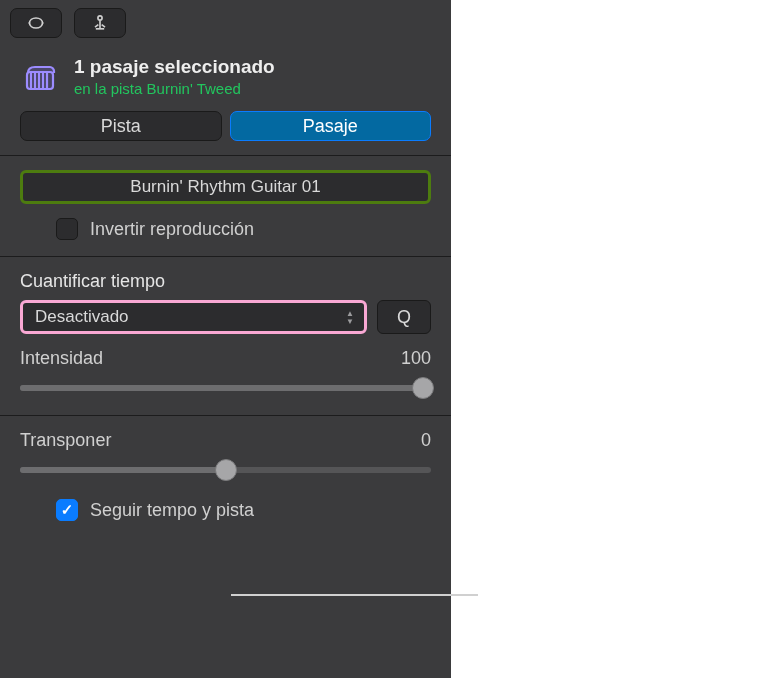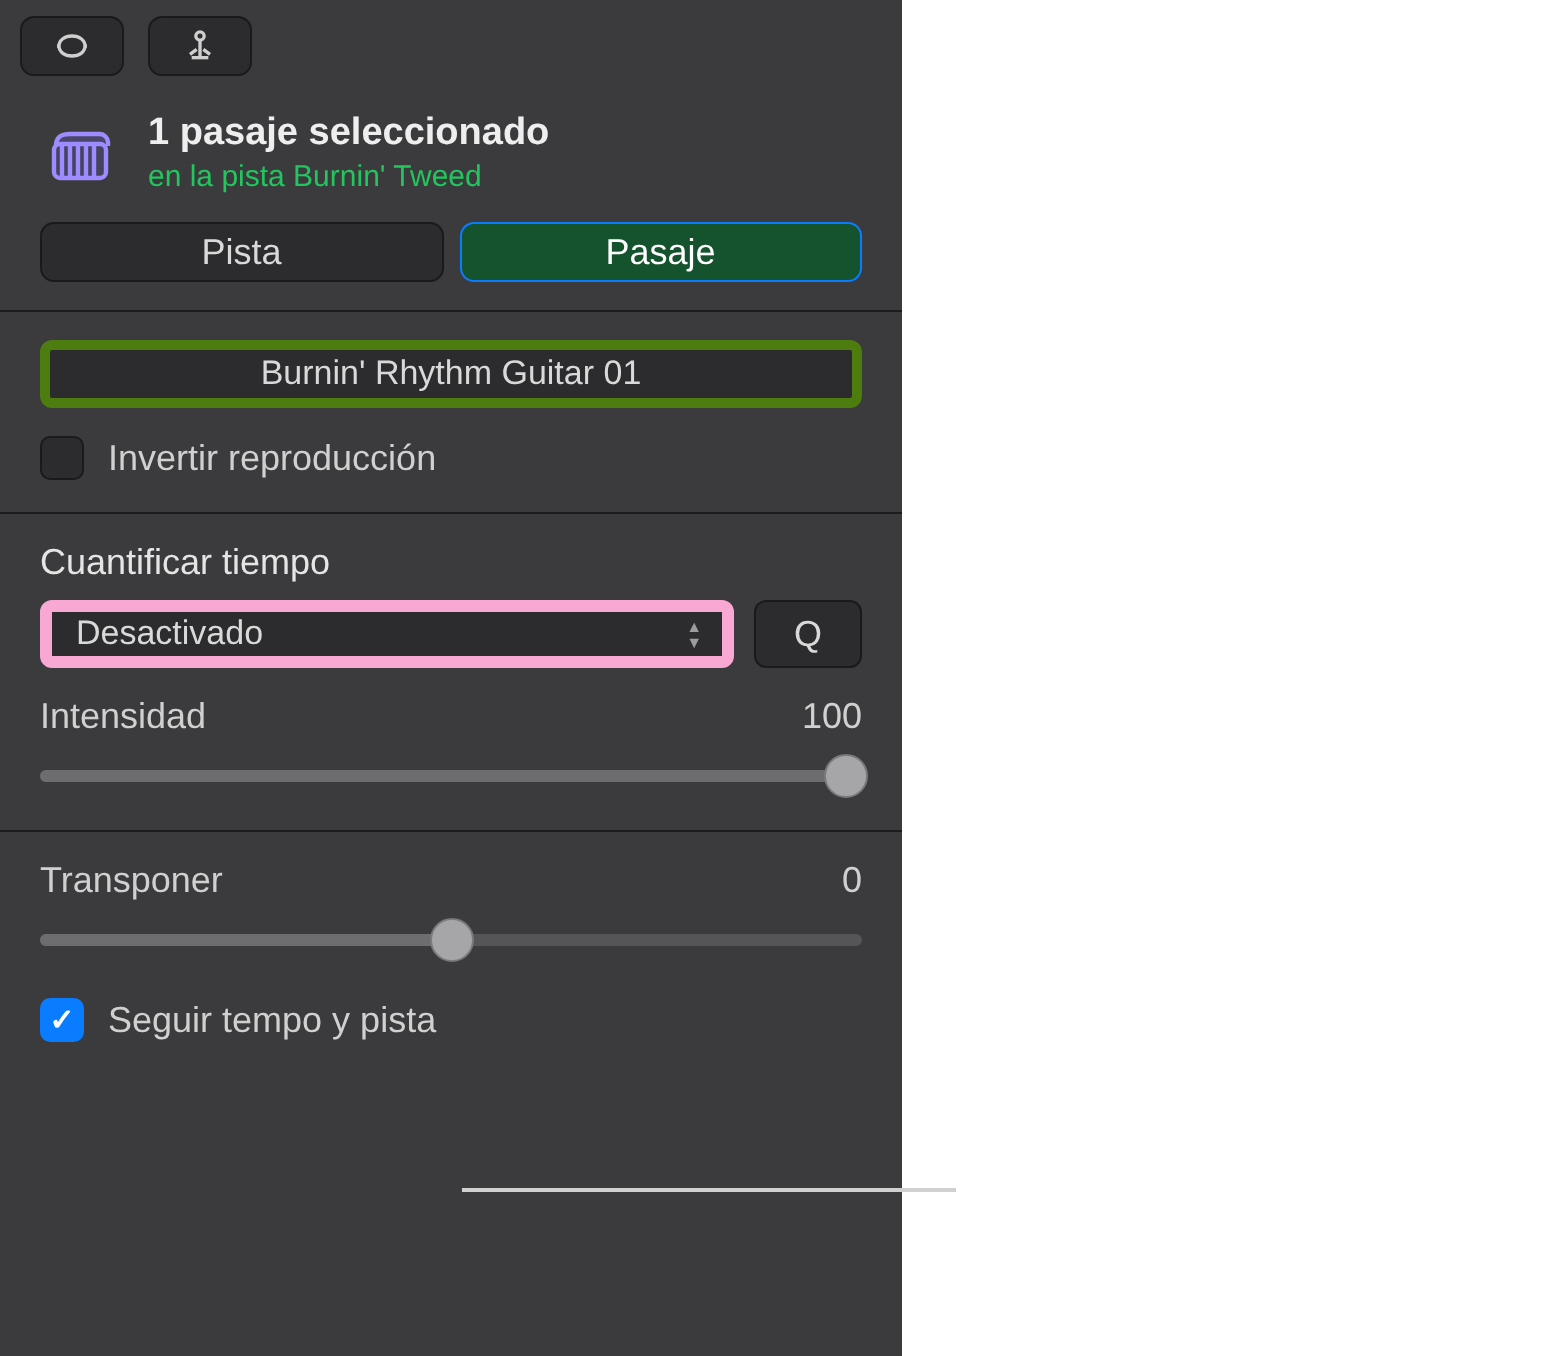--- a/index.html
+++ b/index.html
@@ -61,47 +61,48 @@
     border-radius: 7px;
     background: #2c2c2e;
     border: 1px solid #1a1a1a;
     color: #d9d9d9;
     font-size: 18px;
     display: flex;
     align-items: center;
     justify-content: center;
   }
   .seg-btn.active {
-    background: #14532d;
+    background: #0369a1;
     color: #fff;
     border-color: #0a7cff;
   }
   .divider {
     height: 1px;
     background: #1c1c1d;
   }
   .section { padding: 14px 20px 16px; }
   .name-field {
     height: 34px;
     background: #2c2c2e;
-    border: 5px solid #4d7c0f;
+    border: 3px solid #4d7c0f;
     border-radius: 6px;
     color: #d9d9d9;
     font-size: 17px;
     display: flex;
     align-items: center;
     justify-content: center;
     margin-bottom: 14px;
   }
   .check-row {
     display: flex;
     align-items: center;
     gap: 12px;
     font-size: 18px;
     color: #d0d0d0;
+    margin-left: 36px;
   }
   .checkbox {
     width: 22px; height: 22px;
     border-radius: 5px;
     background: #2c2c2e;
     border: 1px solid #1a1a1a;
     display: flex;
     align-items: center;
     justify-content: center;
     flex-shrink: 0;
@@ -115,21 +116,21 @@
     content: "✓";
     font-size: 15px;
     font-weight: 700;
   }
   .label { font-size: 18px; color: #e5e5e5; margin-bottom: 8px; }
   .select-row { display: flex; gap: 10px; align-items: stretch; }
   .select {
     flex: 1;
     height: 34px;
     background: #2c2c2e;
-    border: 6px solid #f9a8d4;
+    border: 3px solid #f9a8d4;
     border-radius: 6px;
     color: #d9d9d9;
     font-size: 17px;
     display: flex;
     align-items: center;
     justify-content: space-between;
     padding: 0 10px 0 12px;
     gap: 28px;
   }
   .updown {

